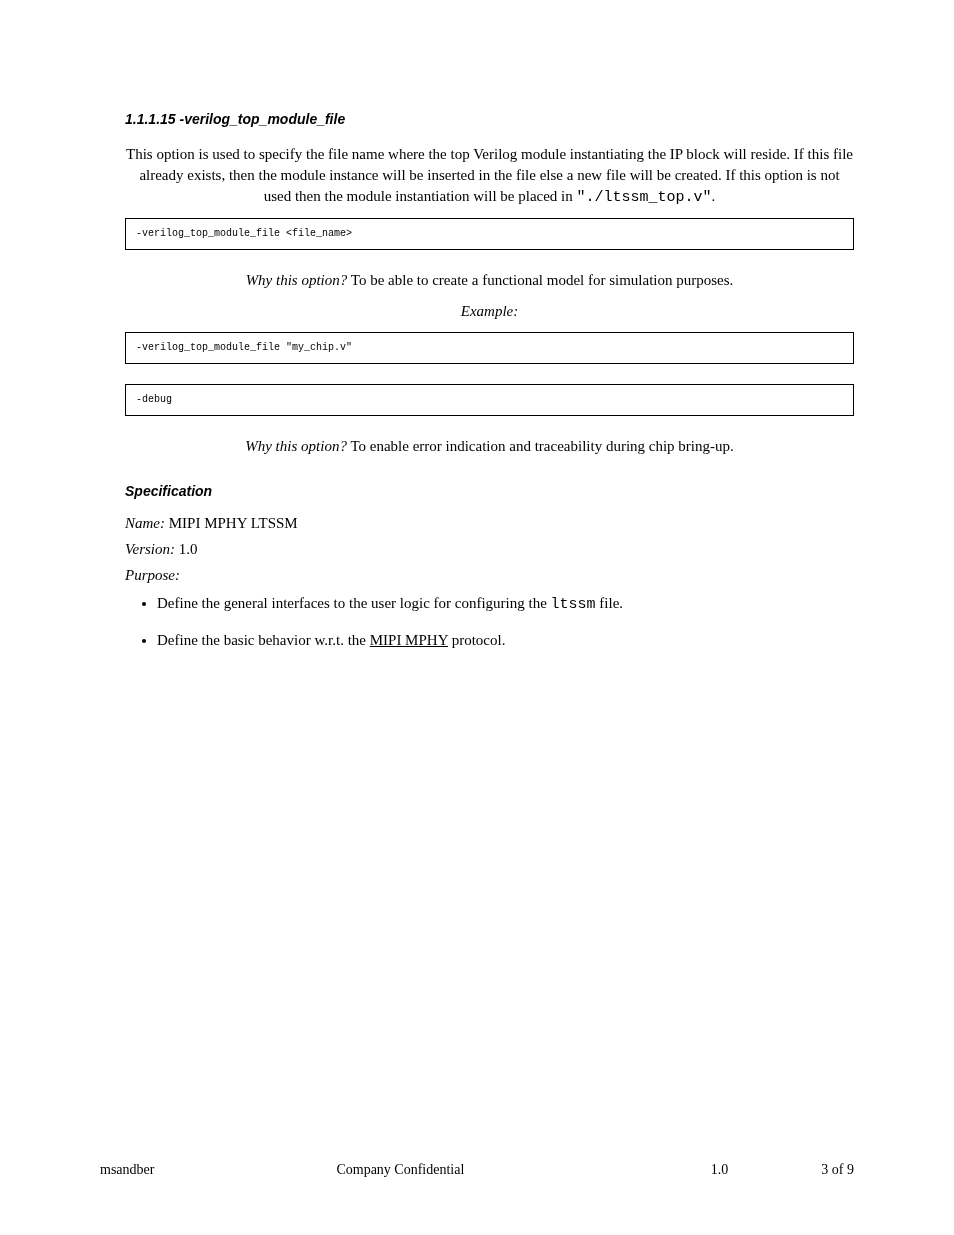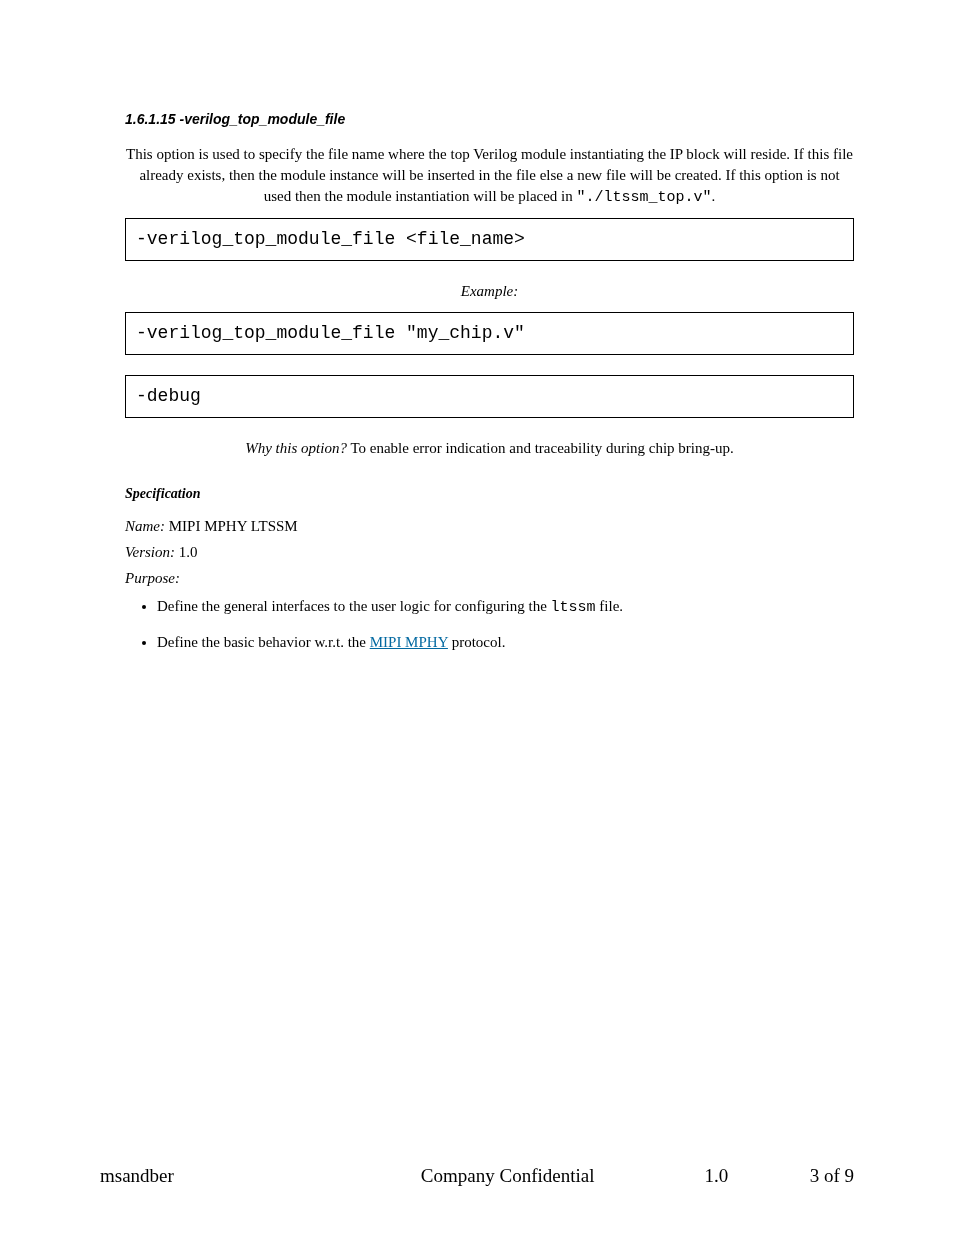--- a/index.html
+++ b/index.html
@@ -27,25 +27,25 @@
       margin-bottom: 14px;
     }
     .text-block {
       margin-bottom: 10px;
       text-align: center;
     }
     .code-box {
       border: 1px solid #000;
       padding: 8px 10px;
       font-family: "Courier New", Courier, monospace;
-      font-size: 18px;
+      font-size: 10px;
       margin-bottom: 10px;
     }
     .spec-heading {
-      font-family: Liberation Serif, serif;
+      font-family: Liberation Sans, sans-serif;
       font-weight: bold;
       font-style: italic;
       font-size: 14px;
       margin-top: 25px;
       margin-bottom: 12px;
     }
     .spec-label {
       font-style: italic;
     }
     .spec-row {
@@ -61,31 +61,31 @@
       margin-bottom: 12px;
     }
     .bullet-list li {
       margin-bottom: 12px;
       line-height: 1.5;
     }
     .mono {
       font-family: "Courier New", Courier, monospace;
     }
     .link {
-      color: #0369a1;
+      color: #000000;
       text-decoration: underline;
     }
     .footer {
       position: absolute;
-      bottom: 45px;
+      bottom: 55px;
       left: 100px;
       right: 100px;
       display: flex;
       justify-content: space-between;
-      font-size: 19px;
+      font-size: 14px;
       align-items: flex-end;
     }
     .footer-left {
       flex: 4;
       white-space: pre;
     }
     .footer-mid {
       flex: 1;
       text-align: right;
     }
@@ -95,30 +95,34 @@
     }
     .group {
       margin-bottom: 20px;
     }
   </style>
 </head>
 <body>
 
 <div class="page">
   <div class="group">
-    <div class="section-heading">1.6.1.15 -verilog_top_module_file</div>
+    <div class="section-heading">1.1.1.15 -verilog_top_module_file</div>
     <div class="text-block">
       <span>This option is used to specify the file name where the top Verilog module instantiating the IP block will reside. If this file already exists, then the module instance will be inserted in the file else a new file will be created. If this option is not used then the module instantiation will be placed in </span><span class="mono">"./ltssm_top.v"</span><span>.</span>
     </div>
     <div class="code-box">
       <span>-verilog_top_module_file &lt;file_name&gt;</span>
     </div>
   </div>
 
   <div class="group">
+    <div class="text-block">
+      <span class="spec-label">Why this option?</span>
+      <span>To be able to create a functional model for simulation purposes.</span>
+    </div>
     <div class="text-block">
       <span class="spec-label">Example:</span>
     </div>
     <div class="code-box">
       <span>-verilog_top_module_file "my_chip.v"</span>
     </div>
   </div>
 
   <div class="group">
     <div class="code-box">

